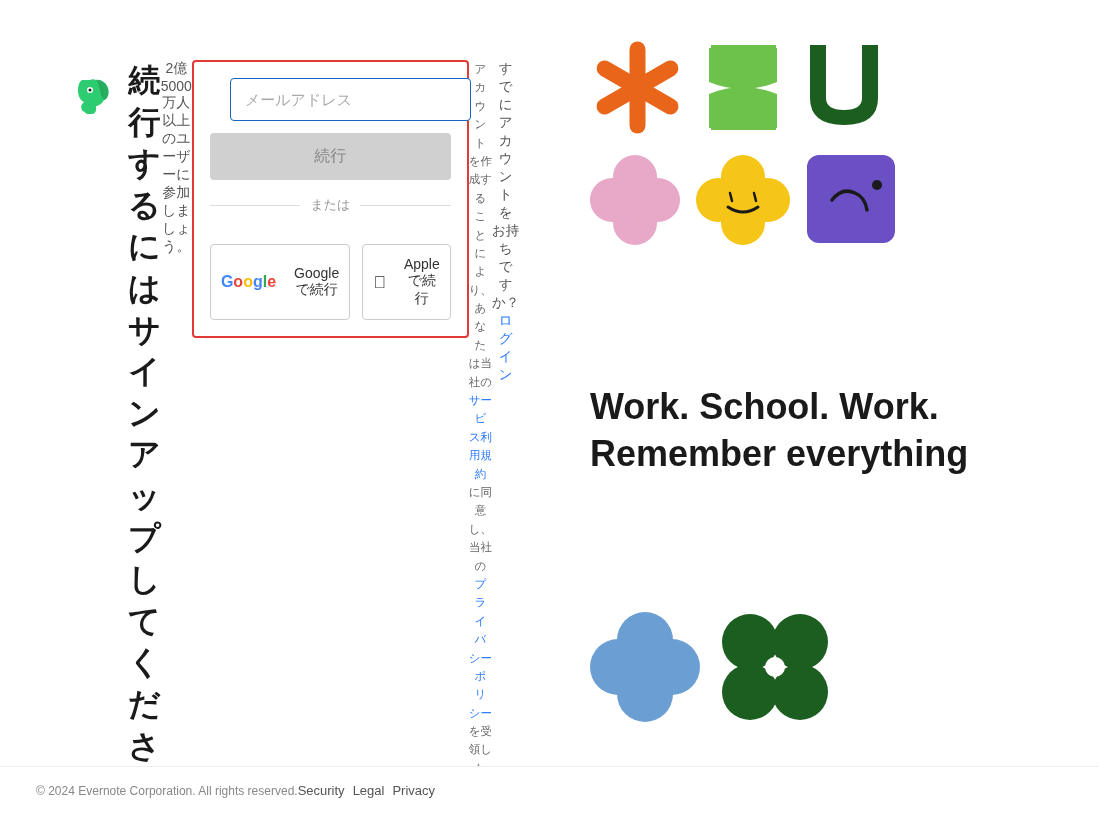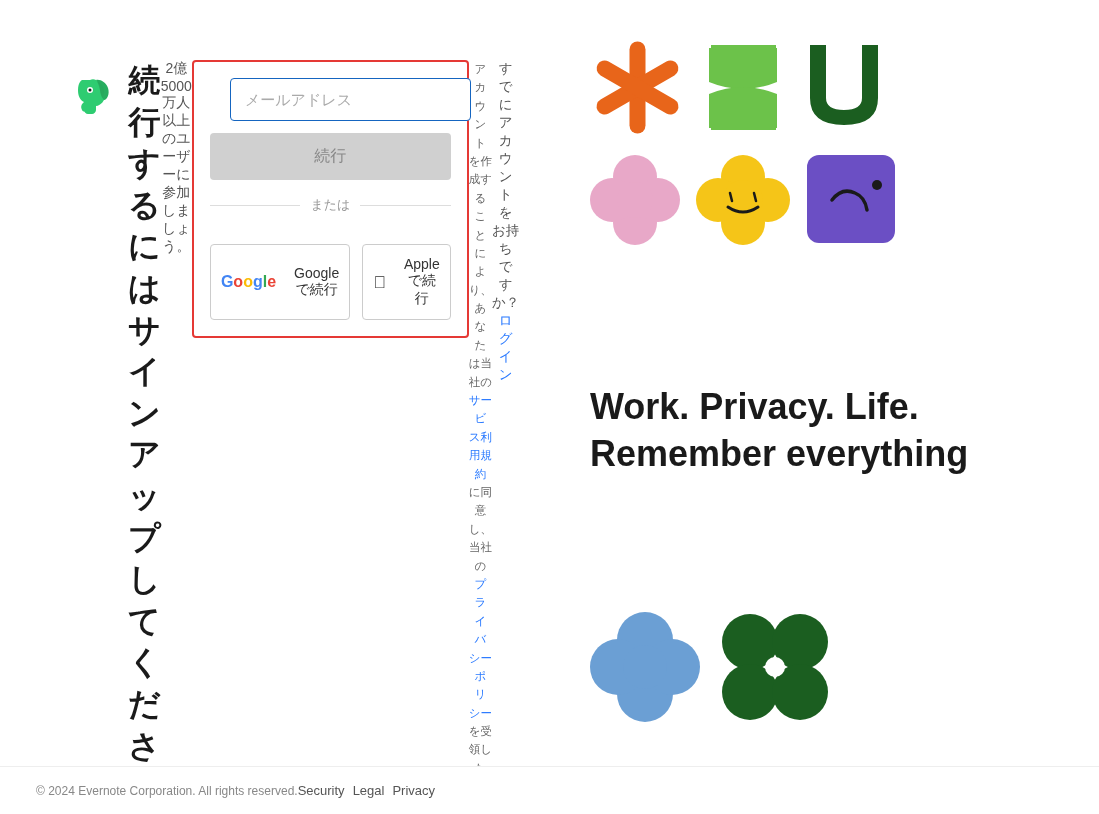--- a/index.html
+++ b/index.html
@@ -336,21 +336,21 @@
             <rect width="88" height="88" rx="12" fill="#6B4FC4"></rect>
 
             <path d="M25 45 Q35 32 48 38 Q58 42 60 55" stroke="#1a1a1a" stroke-width="3.5" fill="none" stroke-linecap="round"></path>
             <circle cx="70" cy="30" r="5" fill="#1a1a1a"></circle>
           </svg>
         </div>
       </div>
     </div>
 
     <div class="tagline">
-      <div class="tagline-text">Work. Privacy. Life.</div>
+      <div class="tagline-text">Work. School. Work.</div>
       <div class="tagline-text">Remember everything</div>
     </div>
 
     <div class="bottom-icons">
 
       <div>
         <svg width="110" height="110" viewBox="0 0 110 110">
           <circle cx="55" cy="28" r="28" fill="#6B9FD4"></circle>
           <circle cx="55" cy="82" r="28" fill="#6B9FD4"></circle>
           <circle cx="28" cy="55" r="28" fill="#6B9FD4"></circle>

